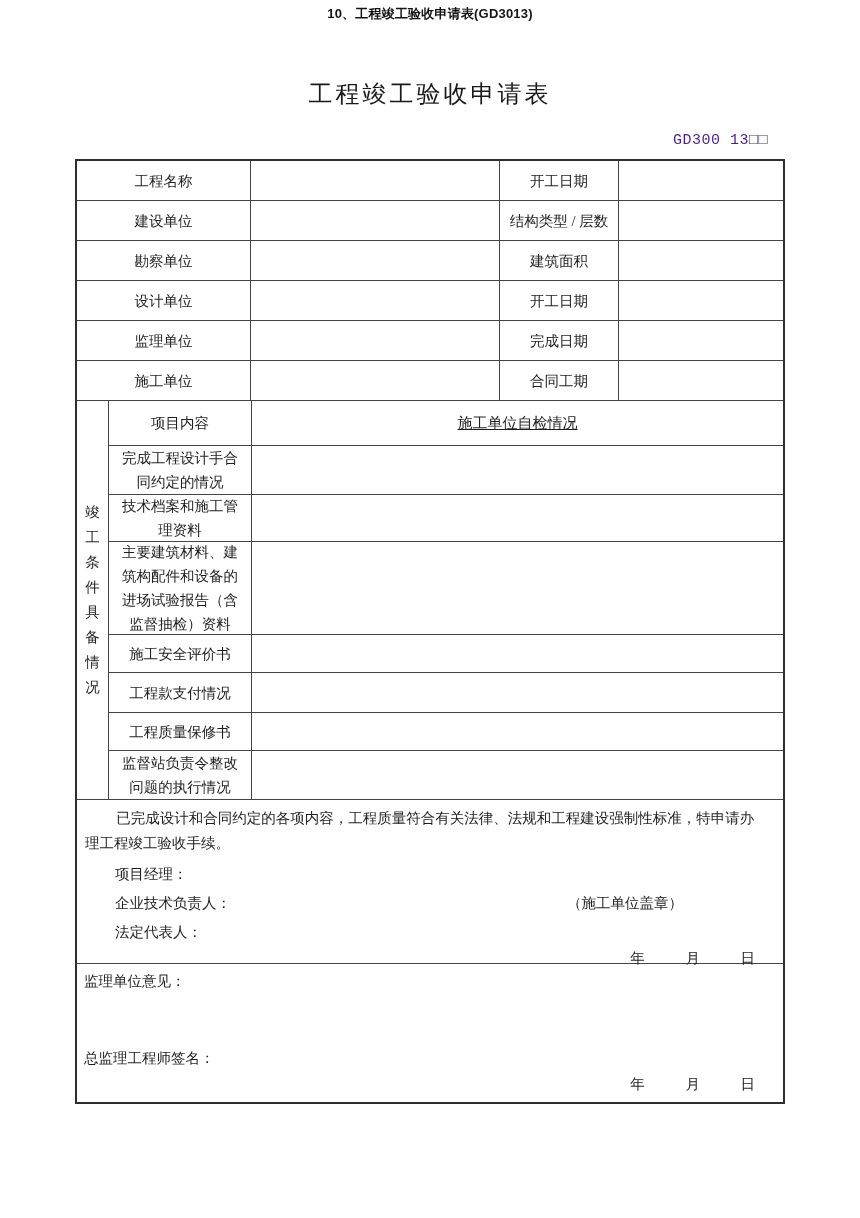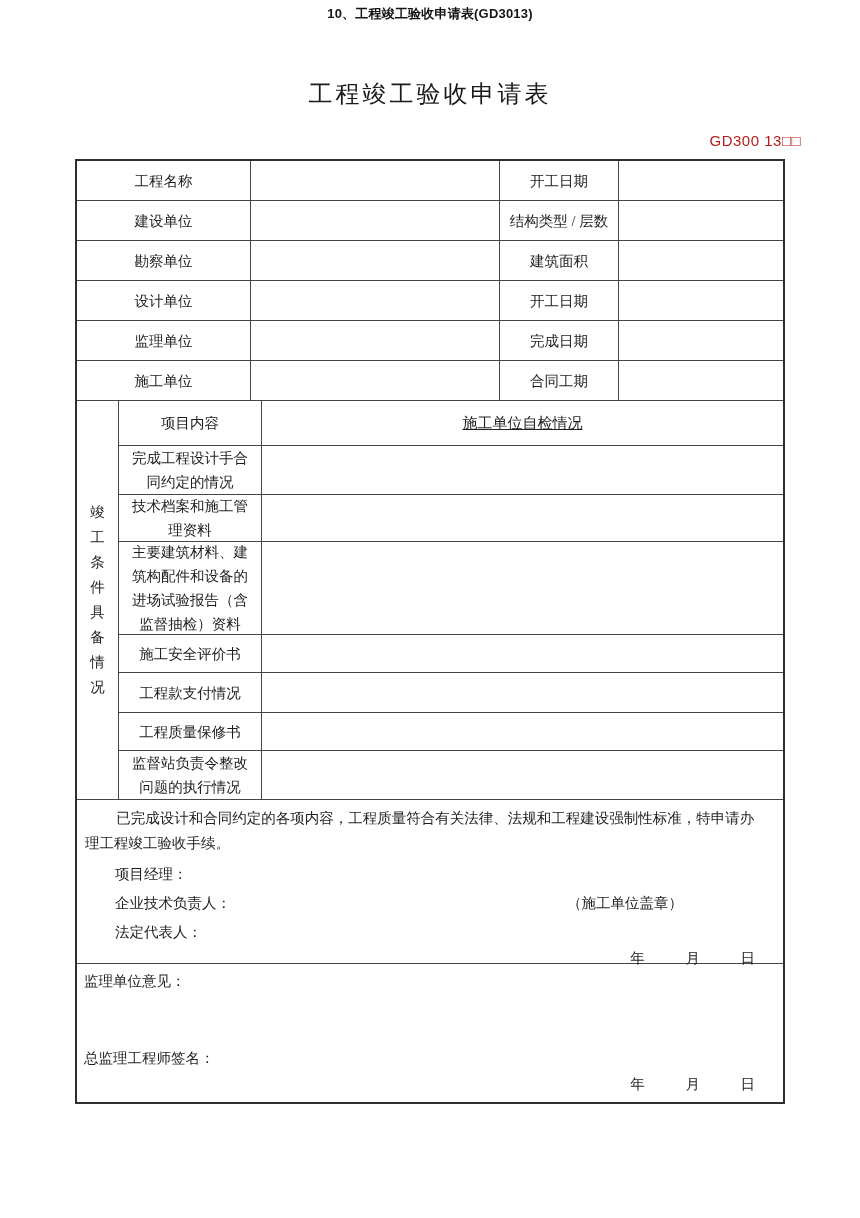--- a/index.html
+++ b/index.html
@@ -12,40 +12,40 @@
   .doc-header{
     position:absolute;top:5px;left:0;width:100%;text-align:center;
     font-family:"Liberation Sans","DejaVu Sans",sans-serif;
     font-weight:bold;font-size:13px;color:#141414;letter-spacing:0.2px;
   }
   .title{
     position:absolute;top:78px;left:0;width:100%;text-align:center;
     font-size:24px;font-weight:500;letter-spacing:3px;margin:0;color:#1a1a1a;
   }
   .form-code{
-    position:absolute;top:132px;left:93px;width:708px;text-align:right;
-    font-family:Liberation Sans, sans-serif;
-    font-size:15px;color:#b91c1c;letter-spacing:0.5px;
+    position:absolute;top:132px;left:60px;width:708px;text-align:right;
+    font-family:Liberation Mono, monospace;
+    font-size:15px;color:#4c1d95;letter-spacing:0.5px;
   }
   .form-table{
     position:absolute;top:159px;left:75px;width:710px;
     border:2px solid #2e2e2e;box-sizing:border-box;background:#fff;
   }
   
   .info-grid{display:grid;grid-template-columns:174px 249px 119px 1fr;grid-auto-rows:40px;}
   .cell{
     border-right:1px solid #454545;border-bottom:1px solid #454545;
     display:flex;align-items:center;justify-content:center;
     font-size:14.5px;box-sizing:border-box;text-align:right;line-height:20px;
   }
   .cell.no-r{border-right:none;}
   
   .cond-section{display:flex;}
   .side-cell{
-    width:42px;border-right:1px solid #454545;border-bottom:1px solid #454545;
+    width:32px;border-right:1px solid #454545;border-bottom:1px solid #454545;
     display:flex;align-items:center;justify-content:center;box-sizing:border-box;
   }
   .vertical-label{
     width:16px;word-break:break-all;line-break:anywhere;
     line-height:25px;text-align:center;font-size:14.5px;
   }
   .cond-main{flex:1;display:flex;flex-direction:column;}
   .cond-row{display:flex;box-sizing:border-box;justify-content:flex-end;}
   .cond-label{
     width:143px;border-right:1px solid #454545;border-bottom:1px solid #454545;

